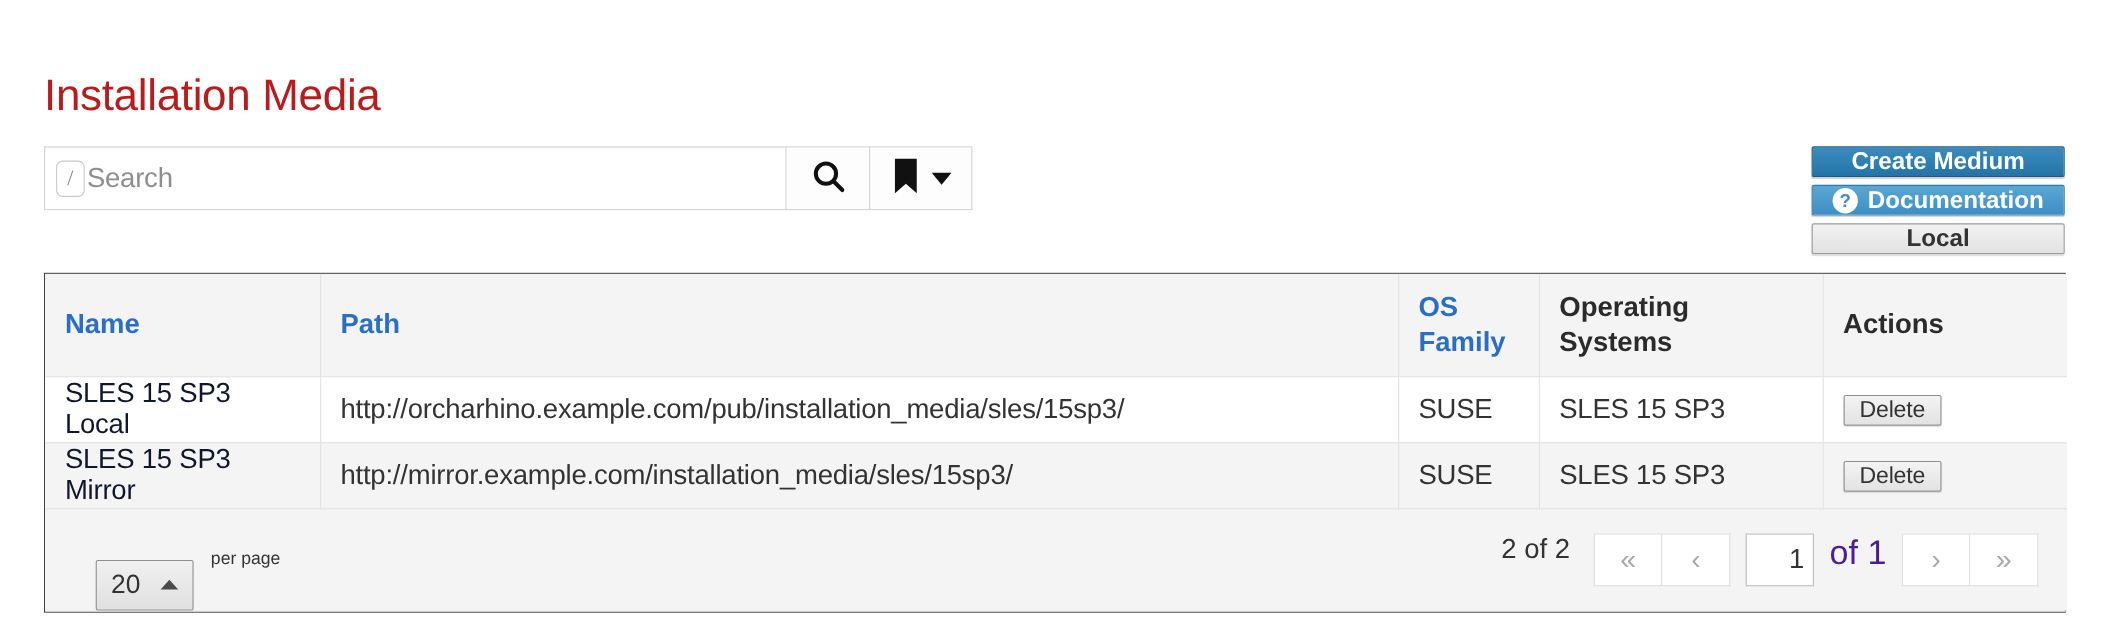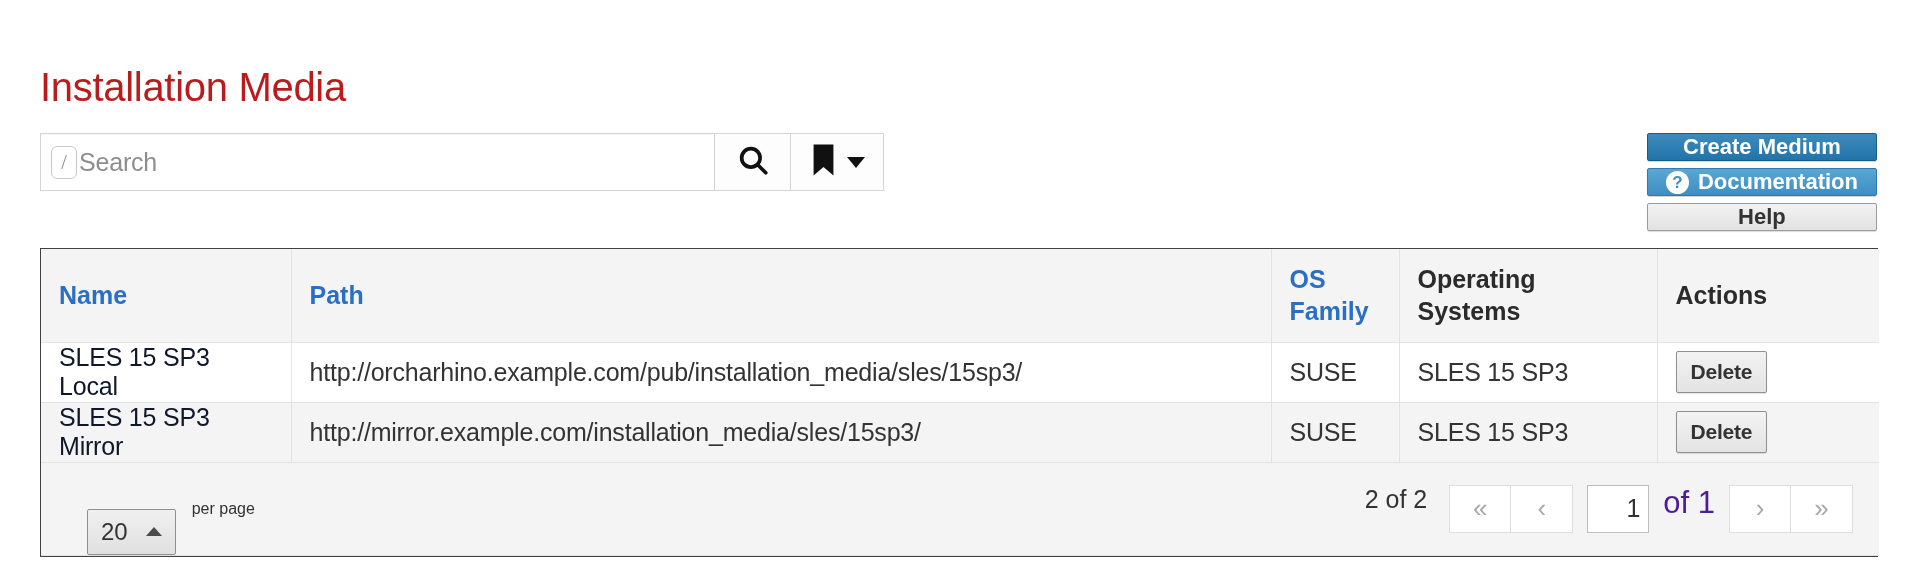--- a/index.html
+++ b/index.html
@@ -182,30 +182,29 @@
   }
   td.name a {
     color: #0f172a;
     text-decoration: none;
     cursor: pointer;
   }
   .btn-delete {
     display: inline-flex;
     align-items: center;
     justify-content: center;
-    height: 42px;
+    height: 28px;
     padding: 0 14px;
     font-size: 21px;
     color: #333;
     background: linear-gradient(to bottom, #f3f3f3 0%, #e3e3e3 100%);
     border: 1px solid #8f8f8f;
     border-radius: 2px;
     cursor: pointer;
     box-shadow: 0 1px 1px rgba(0,0,0,.12);
-    font-weight: bold;
   }
 
   
   .c-name   { width: 250px; }
   .c-path   { width: 980px; }
   .c-osfam  { width: 128px; }
   .c-os     { width: 258px; }
   .c-act    { width: 222px; }
 
   
@@ -311,21 +310,21 @@
       <span class="caret-down"></span>
     </div>
   </div>
 
   <div class="actions">
     <div class="btn btn-primary">Create Medium</div>
     <div class="btn btn-info">
       <span class="qmark">?</span>
       <span>Documentation</span>
     </div>
-    <div class="btn btn-default">Help</div>
+    <div class="btn btn-default">Local</div>
   </div>
 
   <div class="table-wrap">
     <table class="grid">
       <colgroup>
         <col class="c-name">
           <col class="c-path">
           <col class="c-osfam">
           <col class="c-os">
           <col class="c-act">

